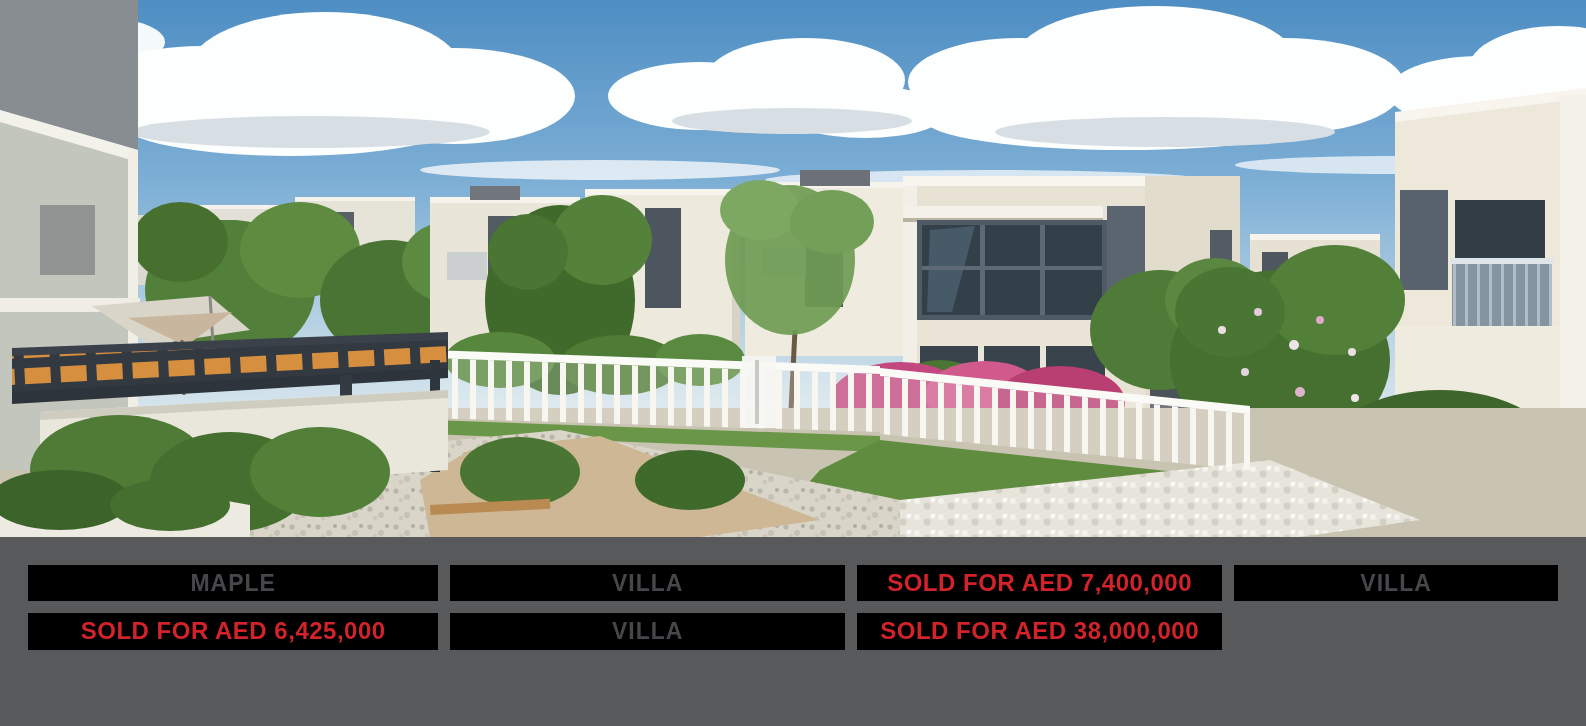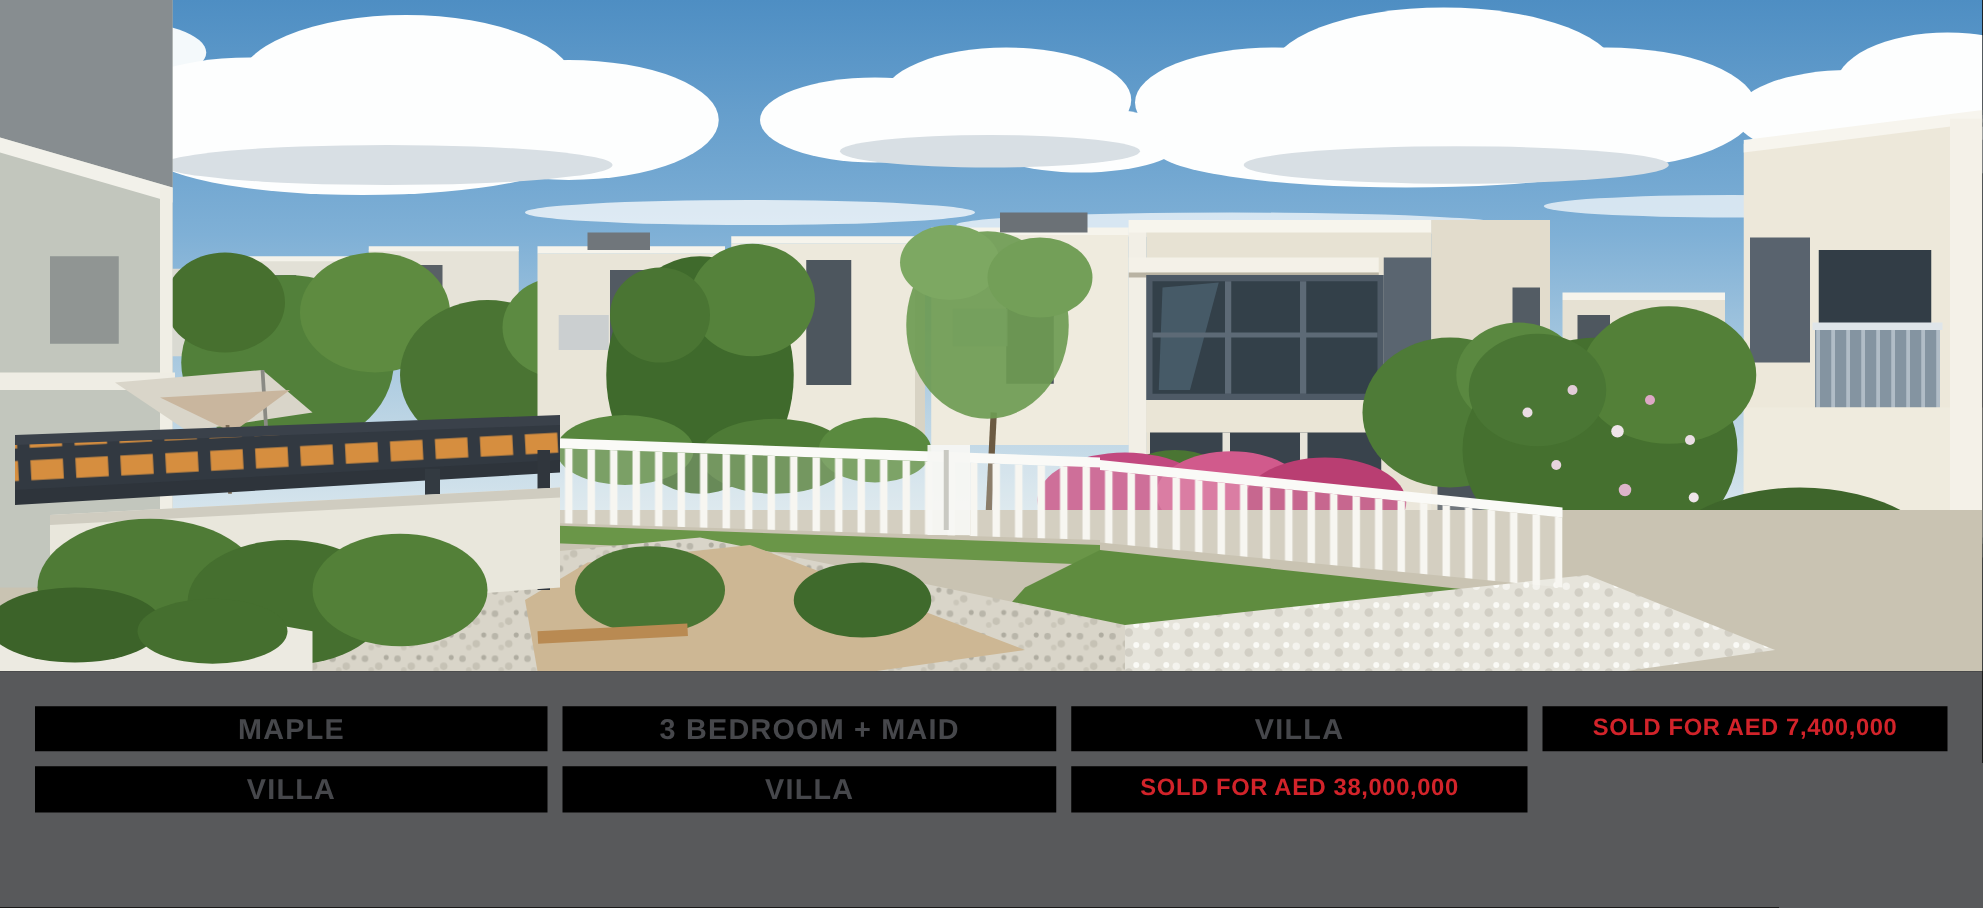--- a/index.html
+++ b/index.html
@@ -19,21 +19,21 @@
     gap:12px;padding:28px;
   }
   .cell{
     background:#000;display:flex;align-items:center;justify-content:center;
     overflow:hidden;white-space:nowrap;
   }
   .cell span{
     font-weight:700;letter-spacing:1px;font-size:23px;color:#46474B;
     text-transform:uppercase;
   }
-  .cell.price span{color:#D2232A;font-size:19px;letter-spacing:0.5px;}
+  .cell.price span{color:#D2232A;font-size:24px;letter-spacing:0.5px;}
 </style>
 </head>
 <body>
 
 <div class="stage">
 
   <div class="photo">
     <svg width="1586" height="537" viewBox="0 0 1586 537" xmlns="http://www.w3.org/2000/svg">
       <defs>
         <linearGradient id="skyGrad" x1="0" y1="0" x2="0" y2="1">
@@ -271,34 +271,34 @@
       </g>
     </svg>
   </div>
 
   <div class="sold-table">
 
     <div class="cell">
       <span>MAPLE</span>
     </div>
     <div class="cell">
-      <span>3 BEDROOM + MAID</span>
-    </div>
+      <span>VILLA</span>
+    </div>
+    <div class="cell price">
+      <span>SOLD FOR AED 7,400,000</span>
+    </div>
+
     <div class="cell">
       <span>VILLA</span>
     </div>
     <div class="cell price">
-      <span>SOLD FOR AED 7,400,000</span>
+      <span>SOLD FOR AED 6,425,000</span>
     </div>
 
     <div class="cell">
       <span>VILLA</span>
     </div>
-
-    <div class="cell">
-      <span>VILLA</span>
-    </div>
     <div class="cell price">
       <span>SOLD FOR AED 38,000,000</span>
     </div>
 
   </div>
 </div>
 
 </body></html>

